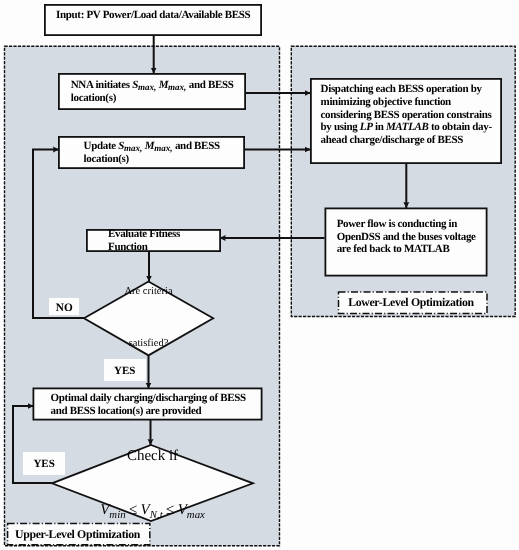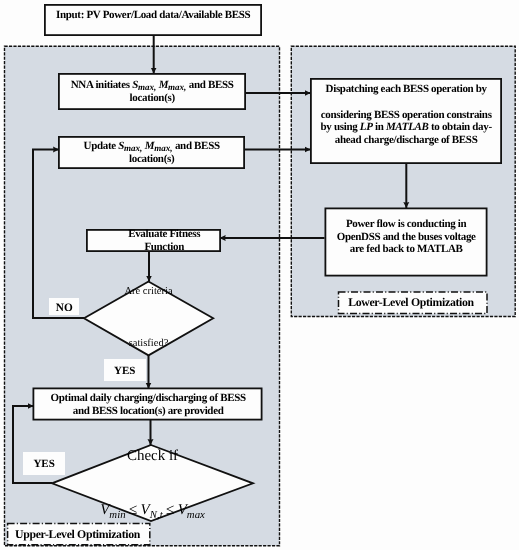--- a/index.html
+++ b/index.html
@@ -2,21 +2,21 @@
 <html><head>
 <meta charset="utf-8">
 <style>
   html,body{margin:0;padding:0;}
   body{width:519px;height:550px;background:#fdfdfd;overflow:hidden;
        font-family:"Liberation Serif",serif;-webkit-font-smoothing:antialiased;text-rendering:geometricPrecision;}
   #stage{position:relative;width:519px;height:550px;transform:translateZ(0);isolation:isolate;}
   #stage *{-webkit-font-smoothing:antialiased;}
   #gfx{position:absolute;left:0;top:0;}
   .node{position:absolute;box-sizing:border-box;display:flex;align-items:center;
-        justify-content:center;text-align:center;color:#000;z-index:3;}
+        justify-content:center;text-align:left;color:#000;z-index:3;}
   .btxt{font-weight:bold;line-height:1.13;letter-spacing:-0.33px;}
   .btxt > *{display:inline-block;margin-right:-0.33px;}
   .lbl{position:absolute;background:rgba(253,253,253,0.995);display:flex;align-items:center;
        justify-content:center;font-weight:bold;z-index:4;color:#000;}
   .grp-label{position:absolute;background:none;box-sizing:border-box;letter-spacing:-0.33px;
        display:flex;align-items:center;justify-content:center;font-weight:bold;
        z-index:5;color:#000;}
   .dtxt{position:absolute;text-align:center;line-height:1.3;z-index:3;color:#000;
         display:flex;flex-direction:column;align-items:center;justify-content:center;gap:40px;}
   i{font-style:italic;}
@@ -87,21 +87,21 @@
   <div class="node btxt" style="left:59px;top:137px;width:185px;height:31px;font-size:11px;">
     <div>
       <span>Update </span><i>S</i><span class="subb">max,</span><span> </span><i>M</i><span class="subb">max,</span><span> and BESS</span><br>
       <span>location(s)</span>
     </div>
   </div>
 
   <div class="node btxt" style="left:311px;top:79px;width:190px;height:72px;font-size:11px;line-height:12.8px;">
     <div>
       <span>Dispatching each BESS operation by</span><br>
-      <br>
+      <span>minimizing objective function</span><br>
       <span>considering BESS operation constrains</span><br>
       <span>by using </span><i>LP</i><span> in </span><i>MATLAB</i><span> to obtain day-</span><br>
       <span>ahead charge/discharge of BESS</span>
     </div>
   </div>
 
   <div class="node btxt" style="left:325px;top:208px;width:162px;height:68px;font-size:11px;line-height:12.9px;padding-bottom:10px;">
     <div>
       <span>Power flow is conducting in</span><br>
       <span>OpenDSS and the buses voltage</span><br>

